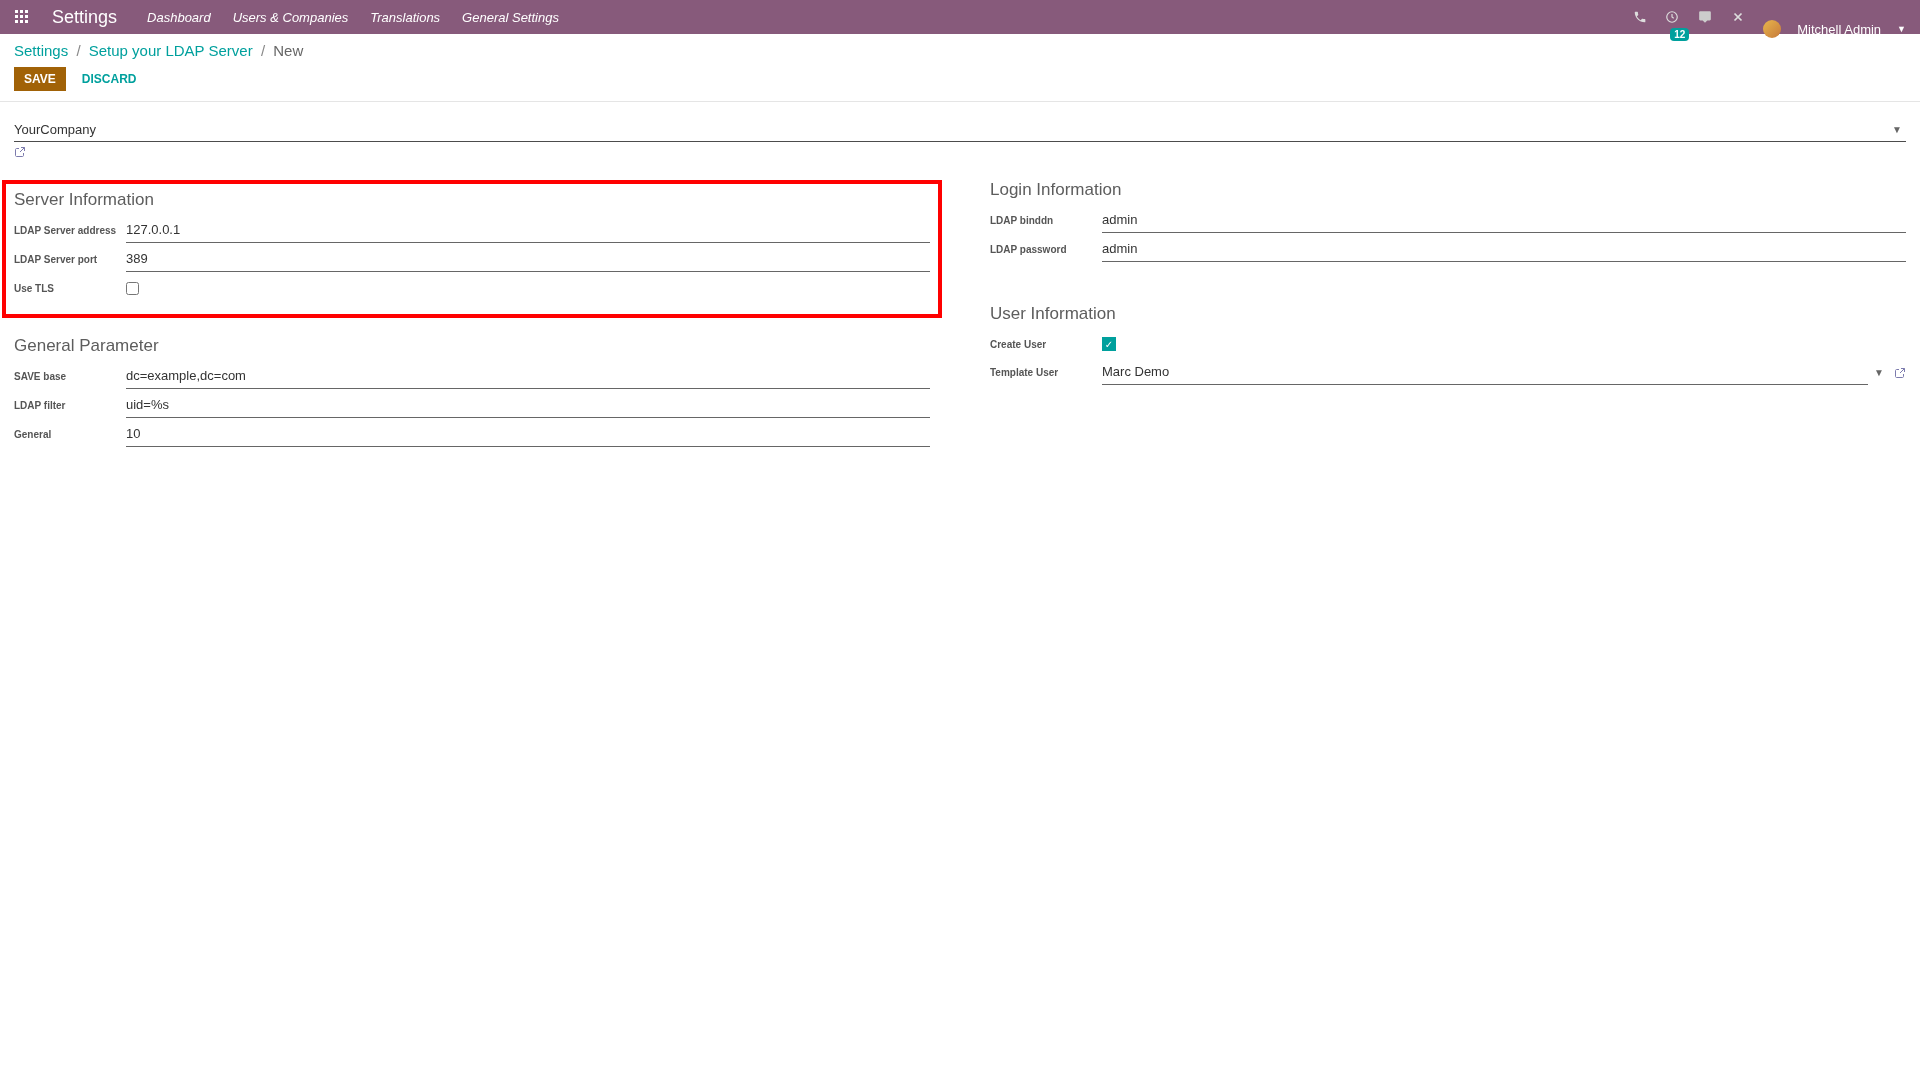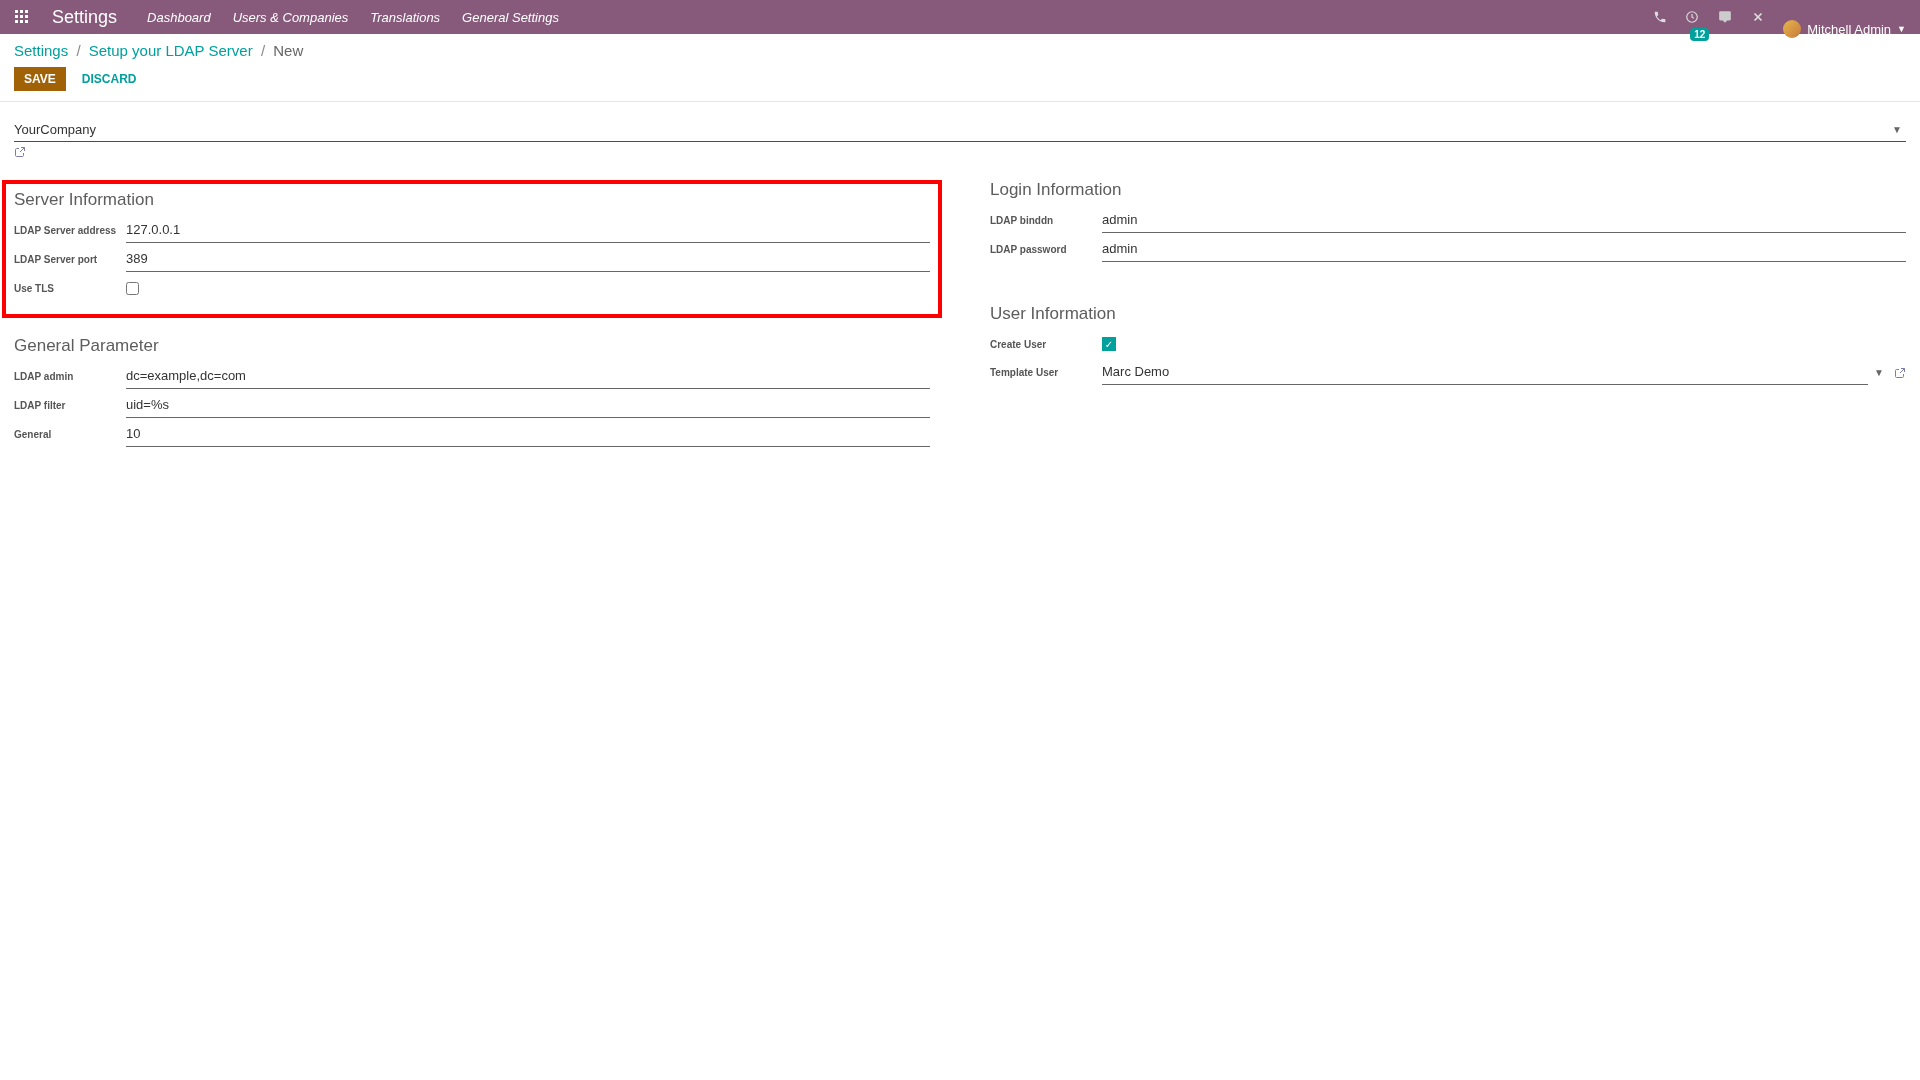--- a/index.html
+++ b/index.html
@@ -65,21 +65,21 @@
       border-radius: 4px;
       position: absolute;
       top: -6px;
       right: -10px;
       font-weight: bold;
       margin-top: 24px;
     }
     .navbar .user {
       display: flex;
       align-items: center;
-      gap: 6px;
+      gap: 16px;
       cursor: pointer;
       color: #fff;
       font-size: 13px;
       margin-top: 24px;
     }
     .avatar {
       width: 18px;
       height: 18px;
       border-radius: 50%;
       background: linear-gradient(135deg, #e8b64c, #c77a3a);
@@ -332,21 +332,21 @@
         </div>
         <div class="field-row">
           <label>Use TLS</label>
           <input type="checkbox" style="">
         </div>
       </div>
 
       <div class="section-spacing">
         <div class="group-title">General Parameter</div>
         <div class="field-row">
-          <label>LDAP admin</label>
+          <label>SAVE base</label>
           <div class="value"><input type="text" value="dc=example,dc=com" style=""></div>
         </div>
         <div class="field-row">
           <label>LDAP filter</label>
           <div class="value"><input type="text" value="uid=%s" style=""></div>
         </div>
         <div class="field-row">
           <label>General</label>
           <div class="value"><input type="text" value="10" style=""></div>
         </div>

